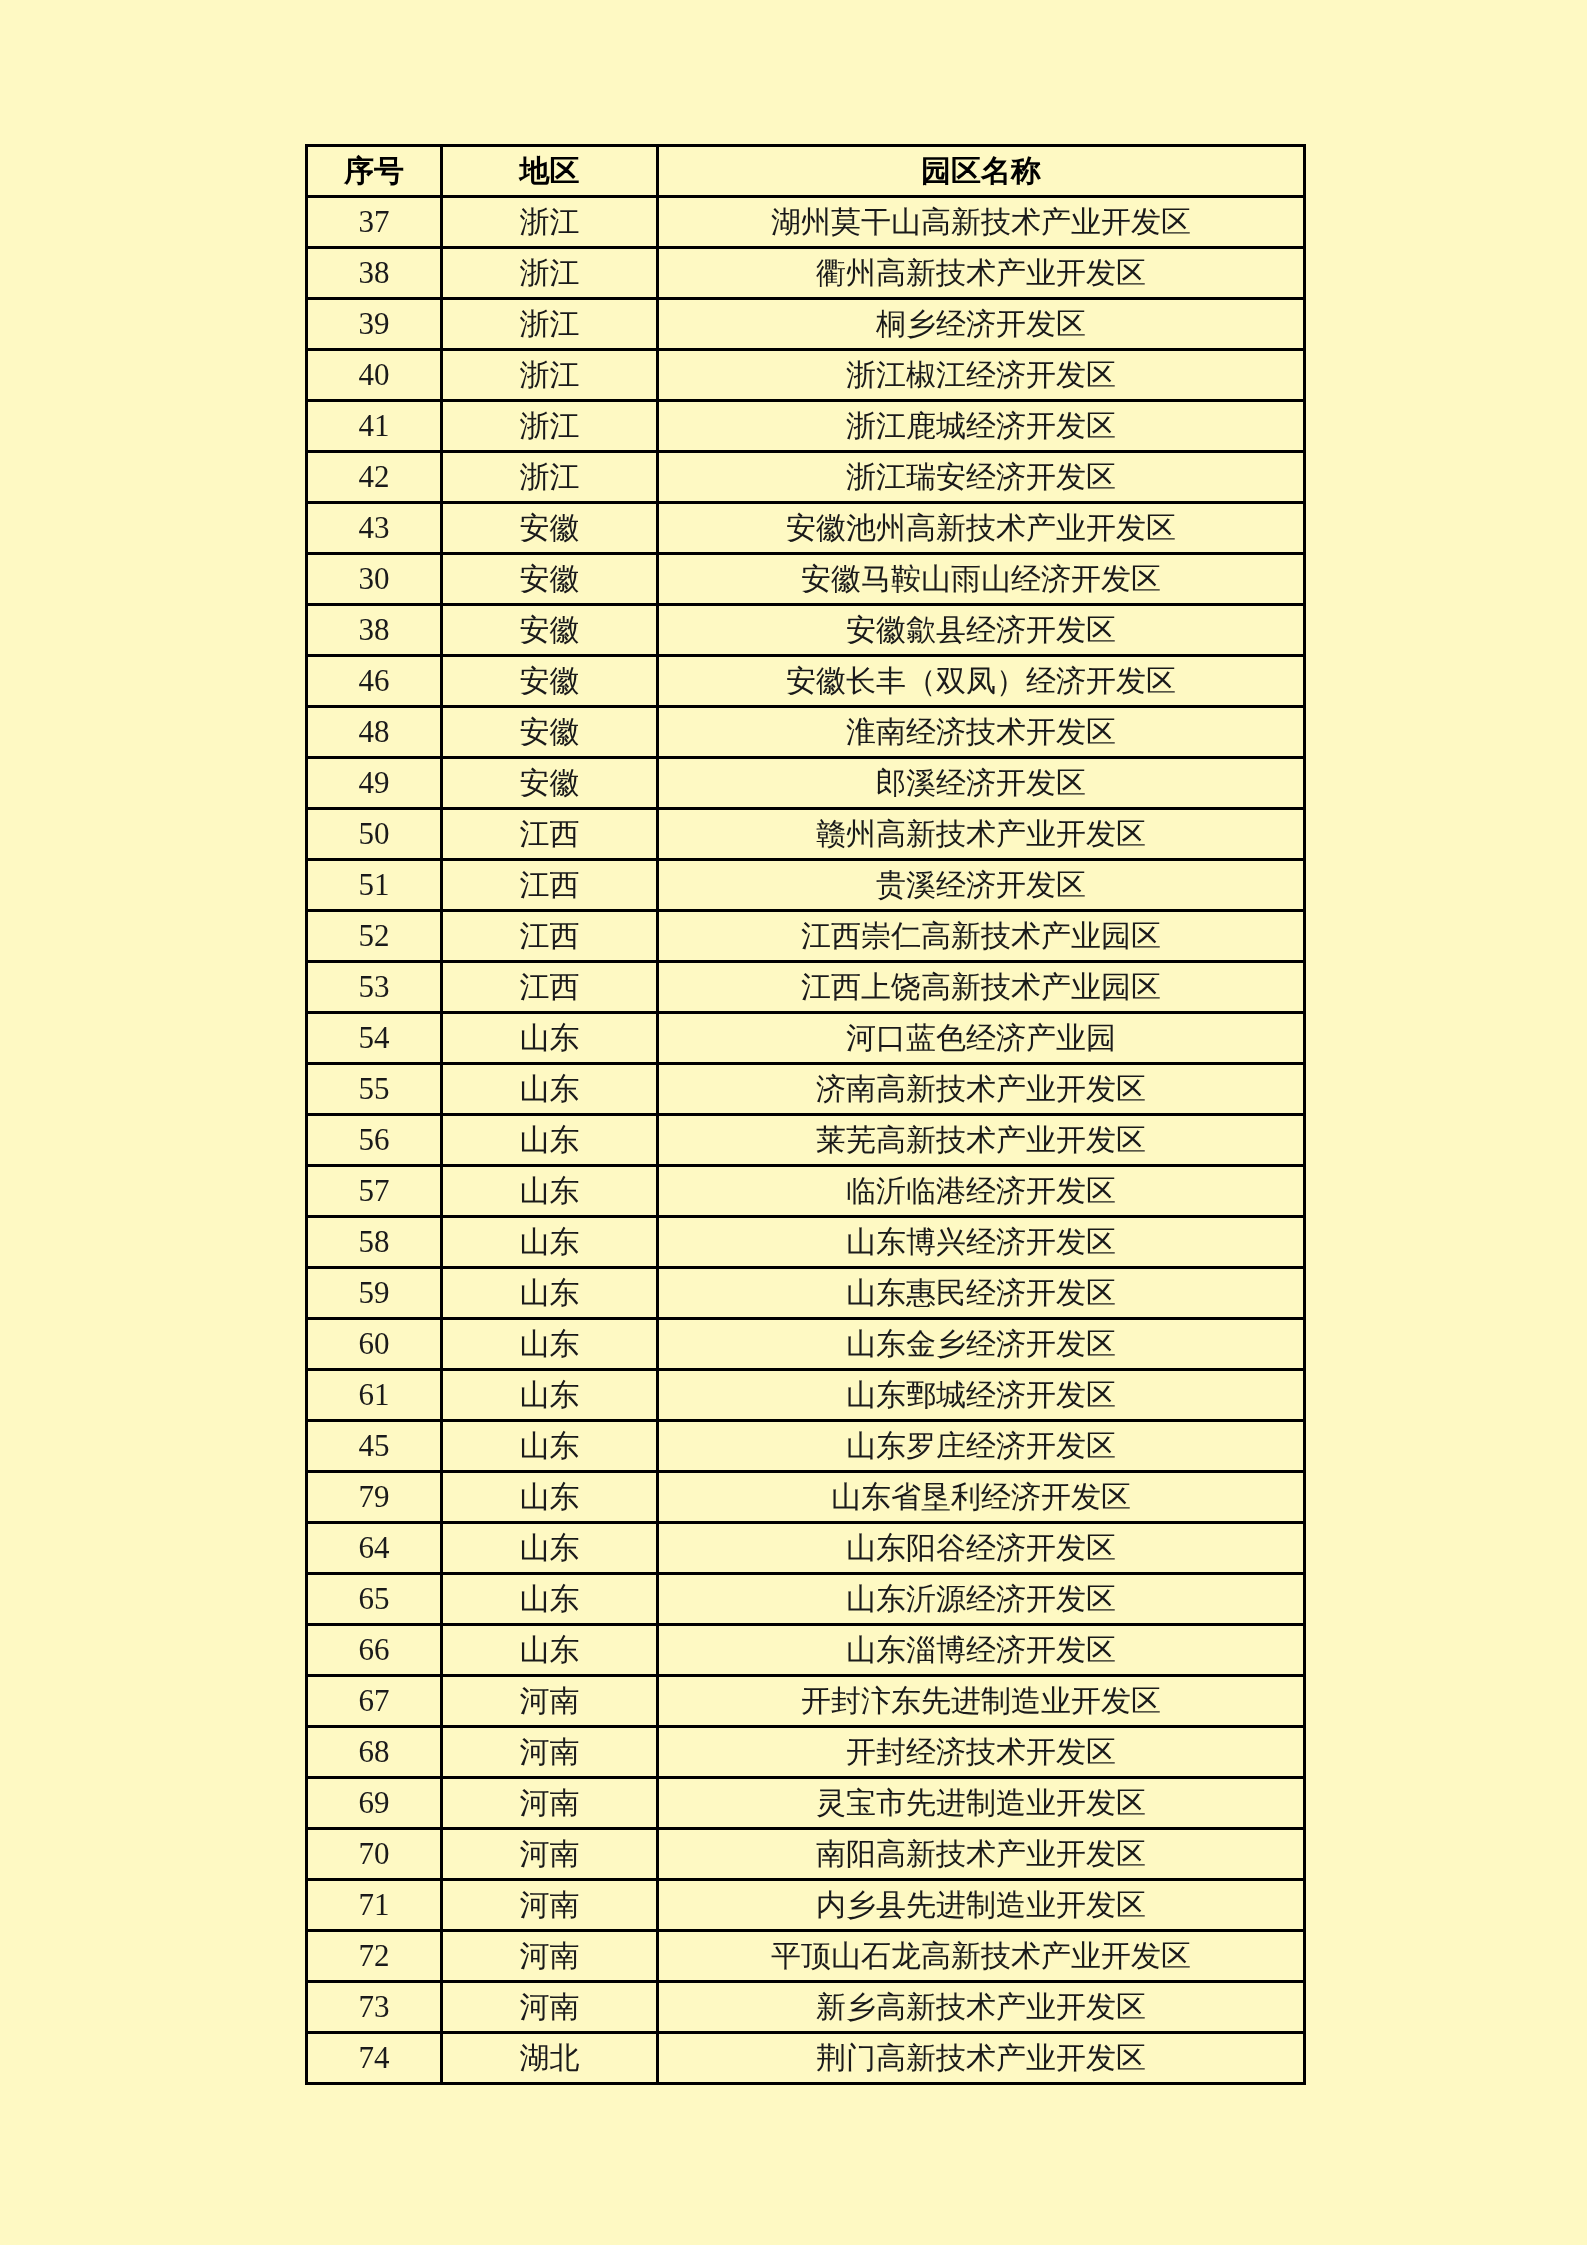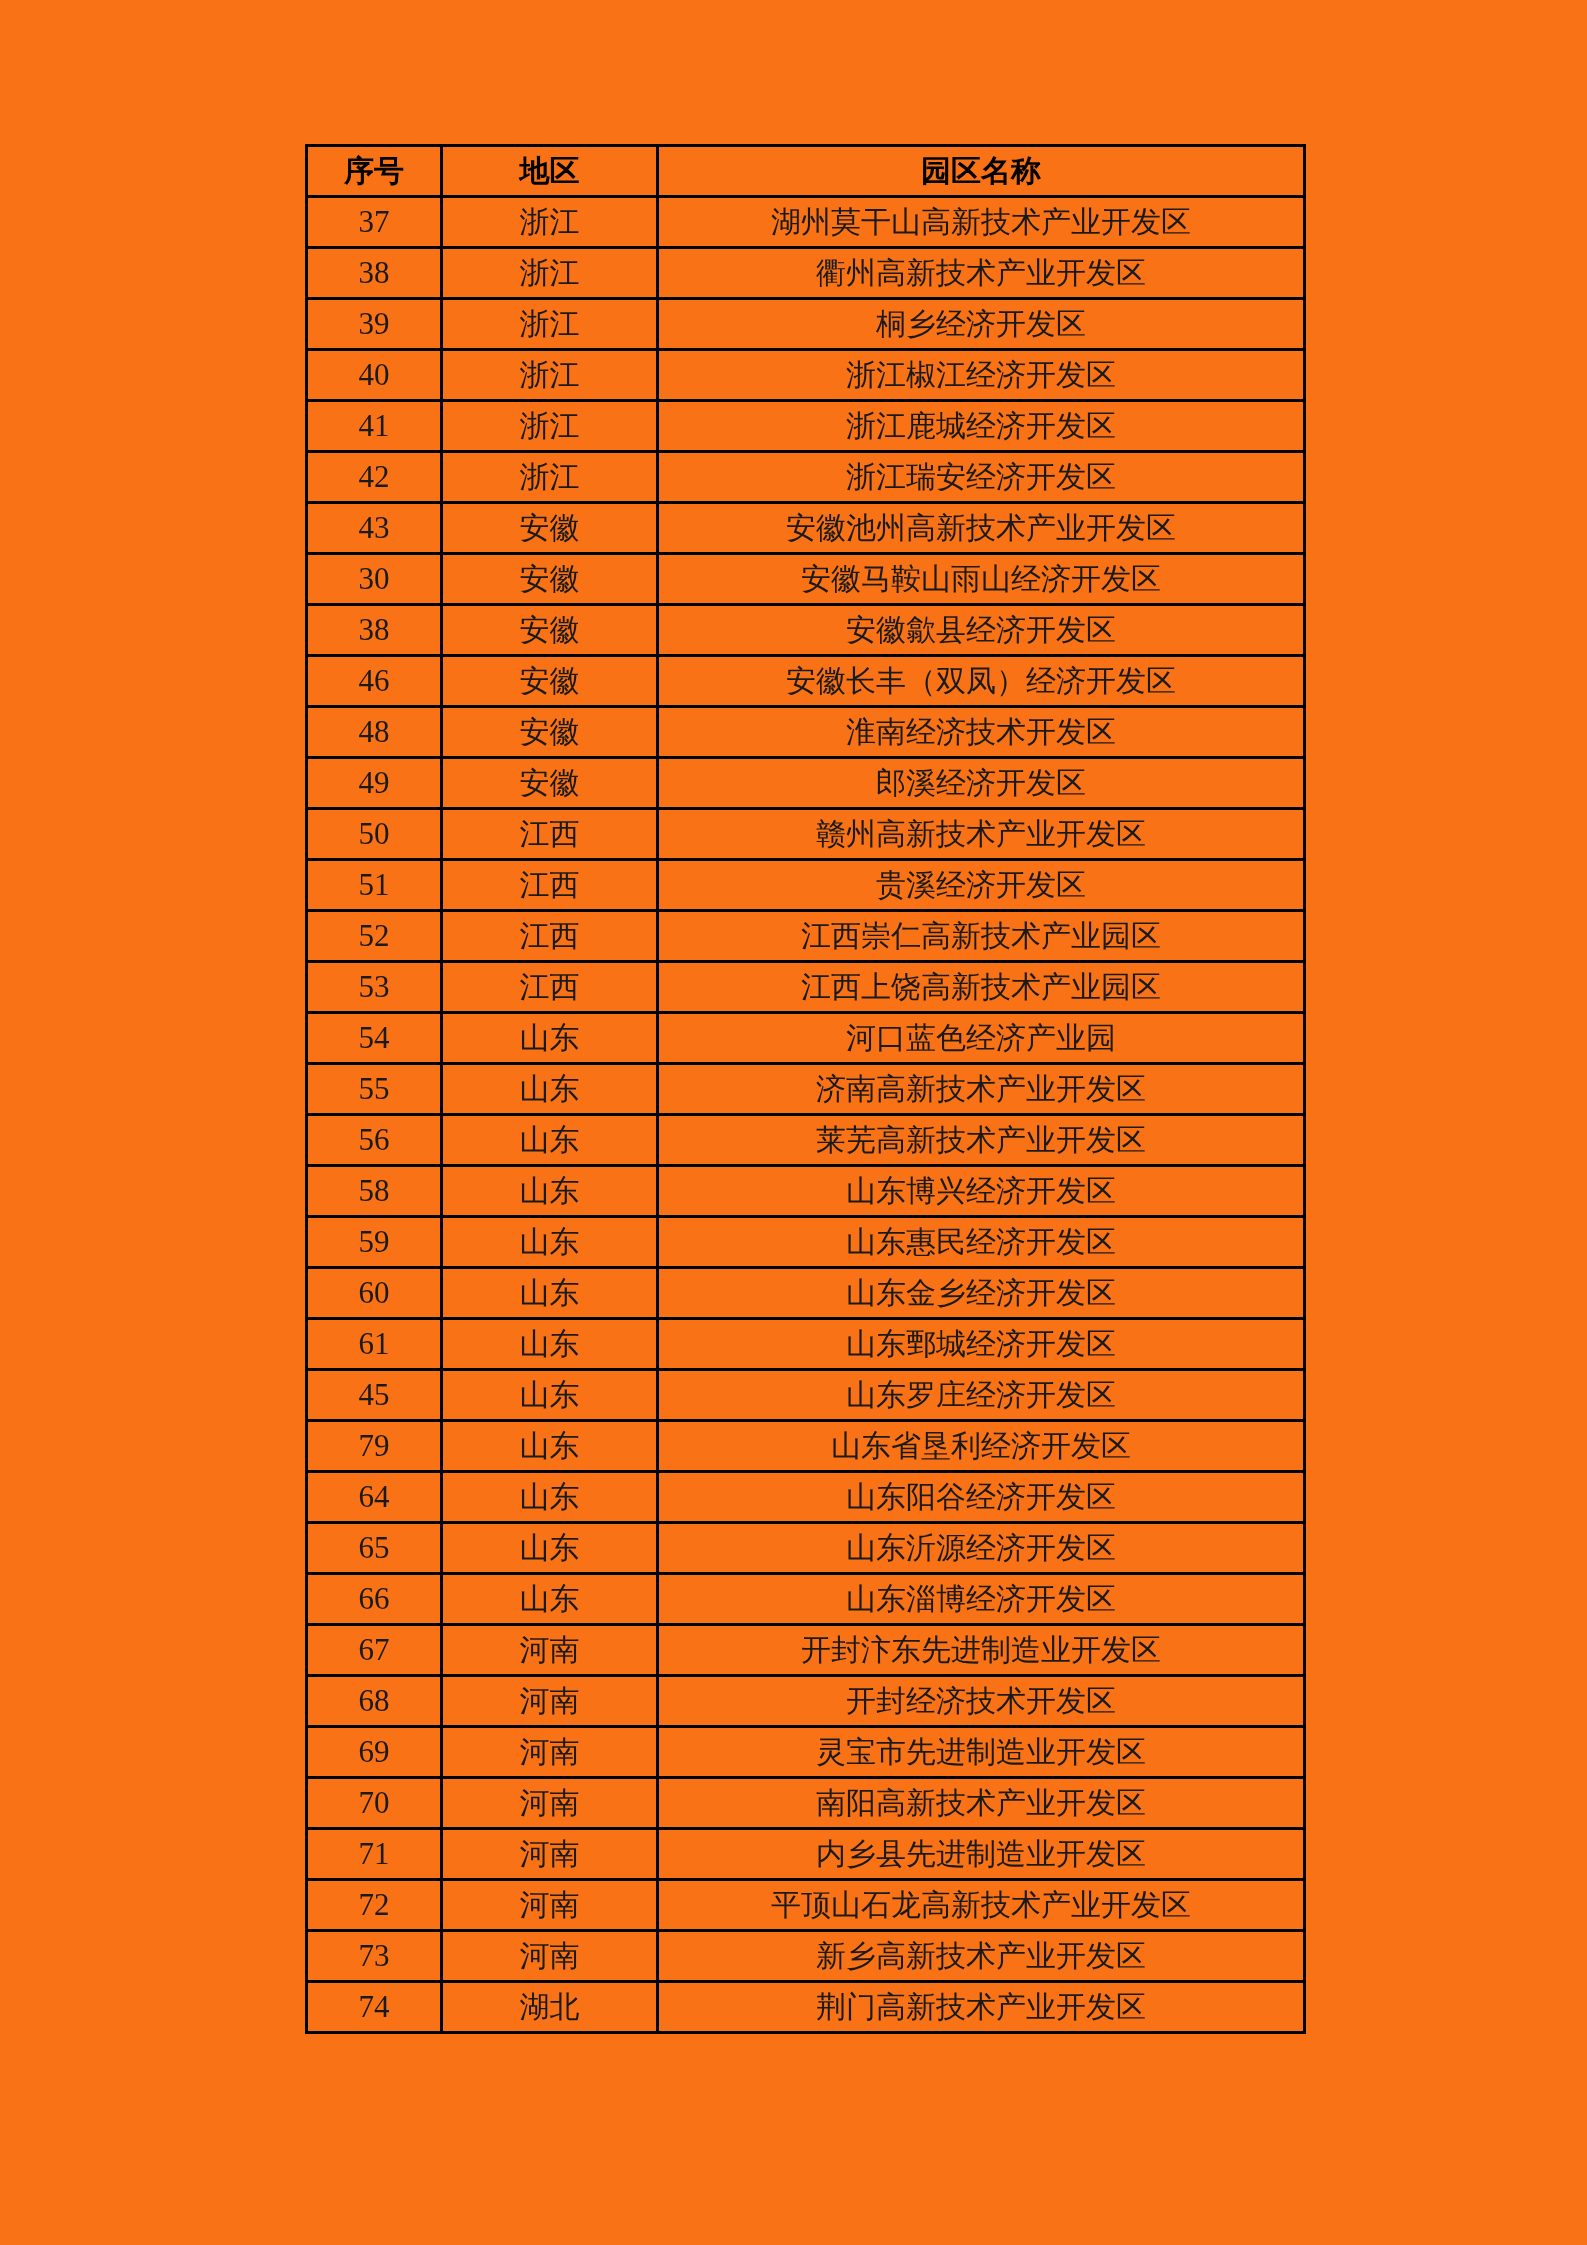--- a/index.html
+++ b/index.html
@@ -4,21 +4,21 @@
 <style>
   html, body {
     margin: 0;
     padding: 0;
     background: #ffffff;
   }
   .page {
     position: relative;
     width: 1587px;
     height: 2245px;
-    background: #f97316;
+    background: #fef9c3;
     overflow: hidden;
   }
   table.parks {
     position: absolute;
     left: 305px;
     top: 144px;
     width: 998px;
     border-collapse: collapse;
     table-layout: fixed;
   }
@@ -157,20 +157,25 @@
           <td class="no-cell">55</td>
           <td class="region-cell">山东</td>
           <td class="park-cell">济南高新技术产业开发区</td>
         </tr>
         <tr>
           <td class="no-cell">56</td>
           <td class="region-cell">山东</td>
           <td class="park-cell">莱芜高新技术产业开发区</td>
         </tr>
         <tr>
+          <td class="no-cell">57</td>
+          <td class="region-cell">山东</td>
+          <td class="park-cell">临沂临港经济开发区</td>
+        </tr>
+        <tr>
           <td class="no-cell">58</td>
           <td class="region-cell">山东</td>
           <td class="park-cell">山东博兴经济开发区</td>
         </tr>
         <tr>
           <td class="no-cell">59</td>
           <td class="region-cell">山东</td>
           <td class="park-cell">山东惠民经济开发区</td>
         </tr>
         <tr>

